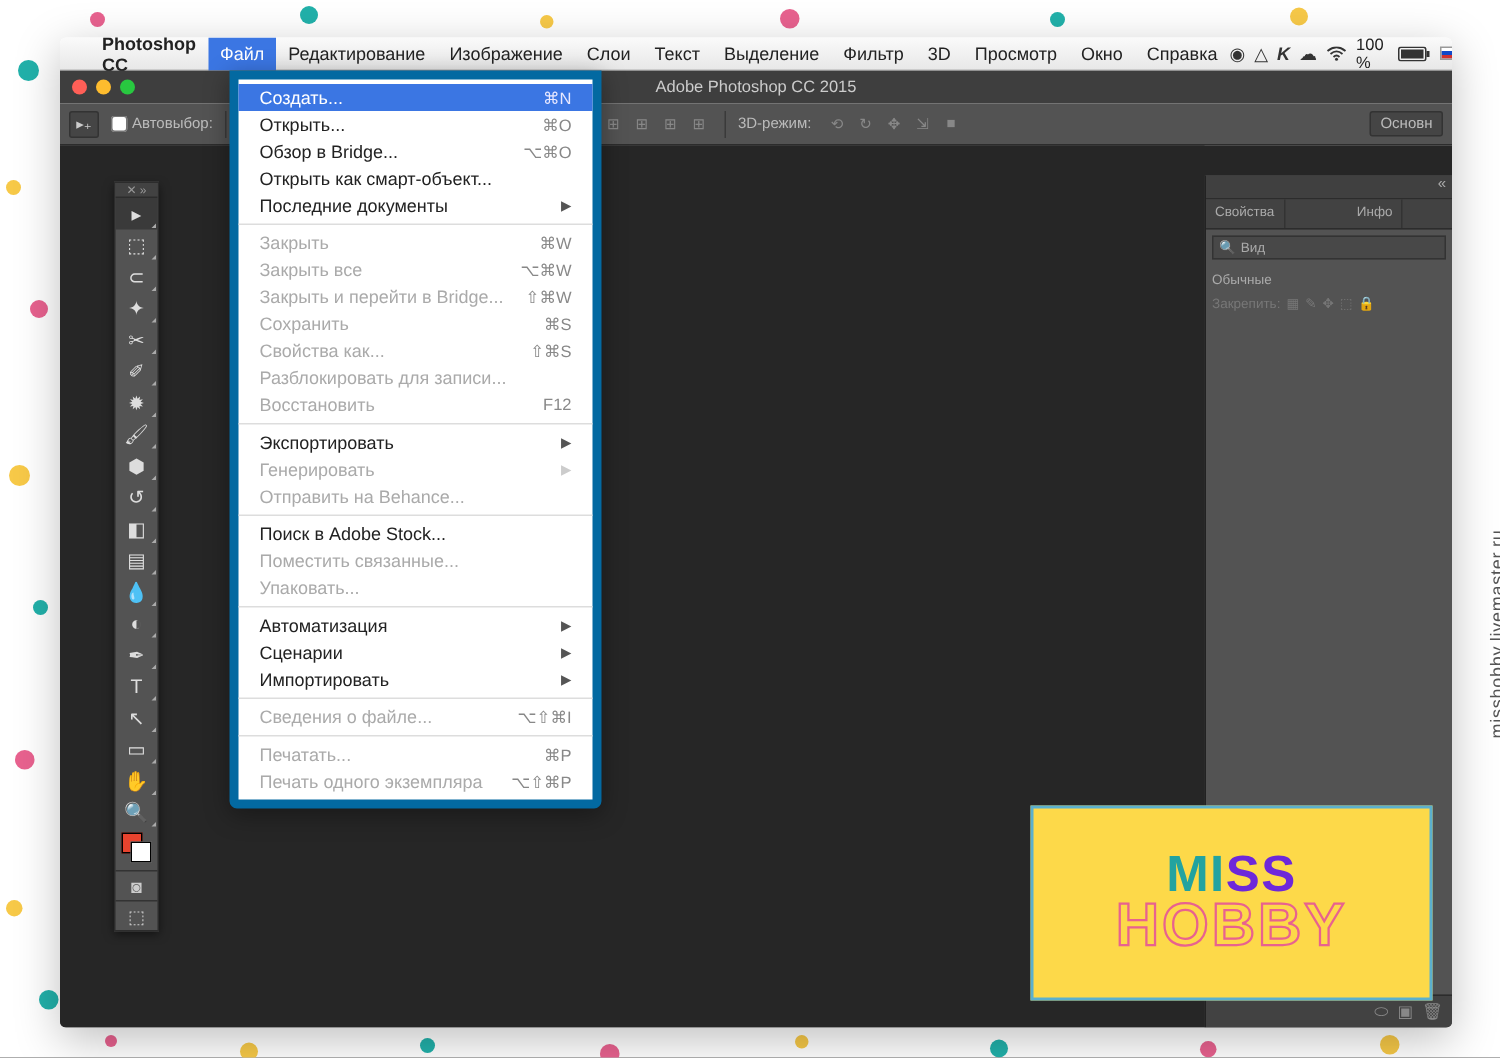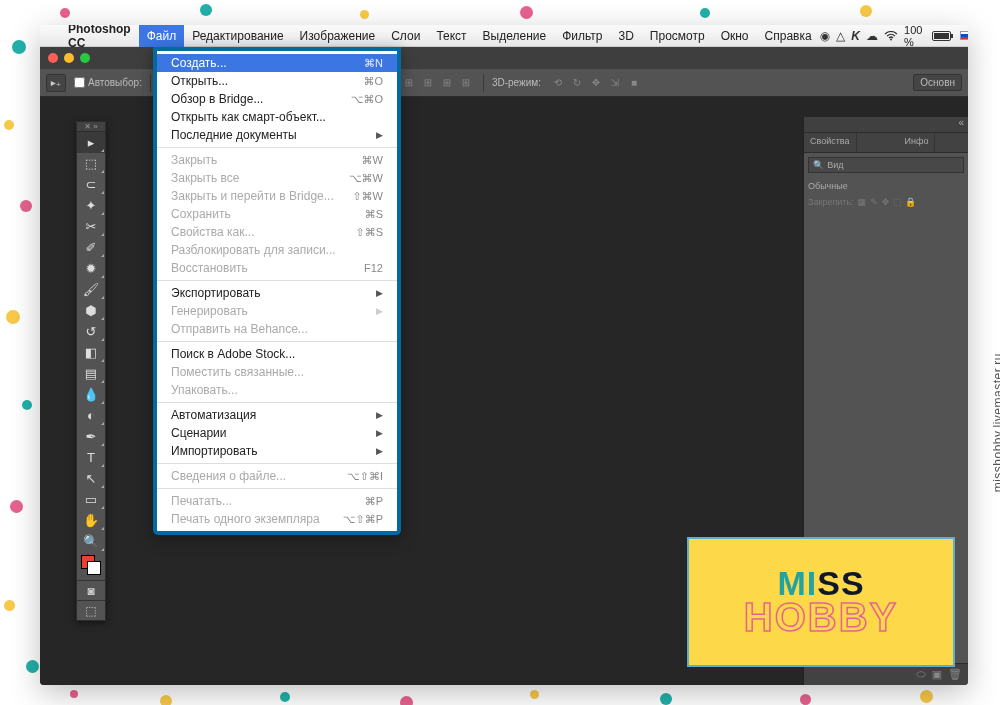--- a/index.html
+++ b/index.html
@@ -63,34 +63,34 @@
 .toolbox-header { height: 10px; background: #424242; border-bottom: 1px solid #2c2c2c; display:flex; justify-content:center; align-items:center;}
 .tool { width: 28px; height: 21px; display: flex; align-items: center; justify-content: center; color: #ddd; font-size: 13px; position: relative; cursor: default;}
 .tool.active { background: #3a3a3a; }
 .tool .tri { position: absolute; right: 1px; bottom: 1px; width: 0; height: 0; border-left: 3px solid transparent; border-bottom: 3px solid #aaa; }
 .swatches { padding: 3px; position: relative; height: 28px;}
 .swatch-fg { width: 14px; height: 14px; background: #e8432e; border: 1px solid #000; position: absolute; left: 4px; top: 3px; }
 .swatch-bg { width: 14px; height: 14px; background: #fff; border: 1px solid #000; position: absolute; left: 10px; top: 9px; }
 .quickmask { height: 20px; display:flex; align-items:center; justify-content:center; color:#ccc; font-size:12px; border-top:1px solid #333;}
 
 
-.file-menu { position: absolute; left: 113px; top: 22px; width: 248px; background: #fff; box-shadow: 0 4px 16px rgba(0,0,0,0.35); border: 4px solid #0369a1; border-radius: 0 0 5px 5px; font-size: 12px; padding: 3px 0; z-index: 100; }
+.file-menu { position: absolute; left: 113px; top: 22px; width: 248px; background: #fff; box-shadow: 0 4px 16px rgba(0,0,0,0.35); border: 6px solid #0369a1; border-radius: 0 0 5px 5px; font-size: 12px; padding: 3px 0; z-index: 100; }
 .menu-row { height: 18px; display: flex; align-items: center; padding: 0 14px; justify-content: space-between; color: #222; cursor: default; }
 .menu-row.highlighted { background: #3b76e3; color: #fff; }
 .menu-row.disabled { color: #aaa; }
 .menu-row .shortcut { color: #888; font-size: 11px; }
 .menu-row.highlighted .shortcut { color: #e8e8ff; }
 .menu-row .arrow { font-size: 9px; color: #555; }
 .menu-row.disabled .arrow { color: #ccc; }
 .menu-sep { height: 1px; background: #ddd; margin: 3px 0; }
 
 
 .watermark { position: absolute; right: 13px; bottom: 18px; width: 268px; height: 130px; background: #fdd949; border: 2px solid #5bb0ce; display: flex; align-items: center; justify-content: center; flex-direction: column; }
 .wm-miss { font-family: Georgia, serif; font-size: 34px; font-weight: 700; letter-spacing: 1px; }
-.wm-miss .m1 { color: #22a3a0; } .wm-miss .m2 { color: #0f172a; }
+.wm-miss .m1 { color: #22a3a0; } .wm-miss .m2 { color: #6d28d9; }
 .wm-hobby { font-size: 40px; font-weight: 800; letter-spacing: 2px; -webkit-text-stroke: 1.5px #e8628f; color: transparent; margin-top: -8px;}
 
 
 .side-text { position: absolute; right: 2px; top: 50%; transform: translateY(-50%) rotate(-90deg); transform-origin: right center; font-size: 12px; color: #555; letter-spacing: 0.5px; white-space: nowrap;}
 
 
 .align-group { display:flex; gap:1px; }
 .align-btn { width:18px; height:16px; display:flex; align-items:center; justify-content:center; color:#888; font-size:10px;}
 
 svg { display: block; }
@@ -154,20 +154,21 @@
       <span class="flag"></span>
     </span>
   </div>
 
   <div class="app-titlebar">
     <div class="traffic">
       <div class="tl red"></div>
       <div class="tl yellow"></div>
       <div class="tl green"></div>
     </div>
+    <div class="app-title">Adobe Photoshop CC 2015</div>
   </div>
 
   <div class="options-bar">
     <div class="opt-icon" style="display:flex;align-items:center;justify-content:center;color:#ccc;">▸₊</div>
     <div class="opt-check">
       <input type="checkbox" style="">
       <span>Автовыбор:</span>
     </div>
     <div class="opt-sep"></div>
     <div class="align-group">

